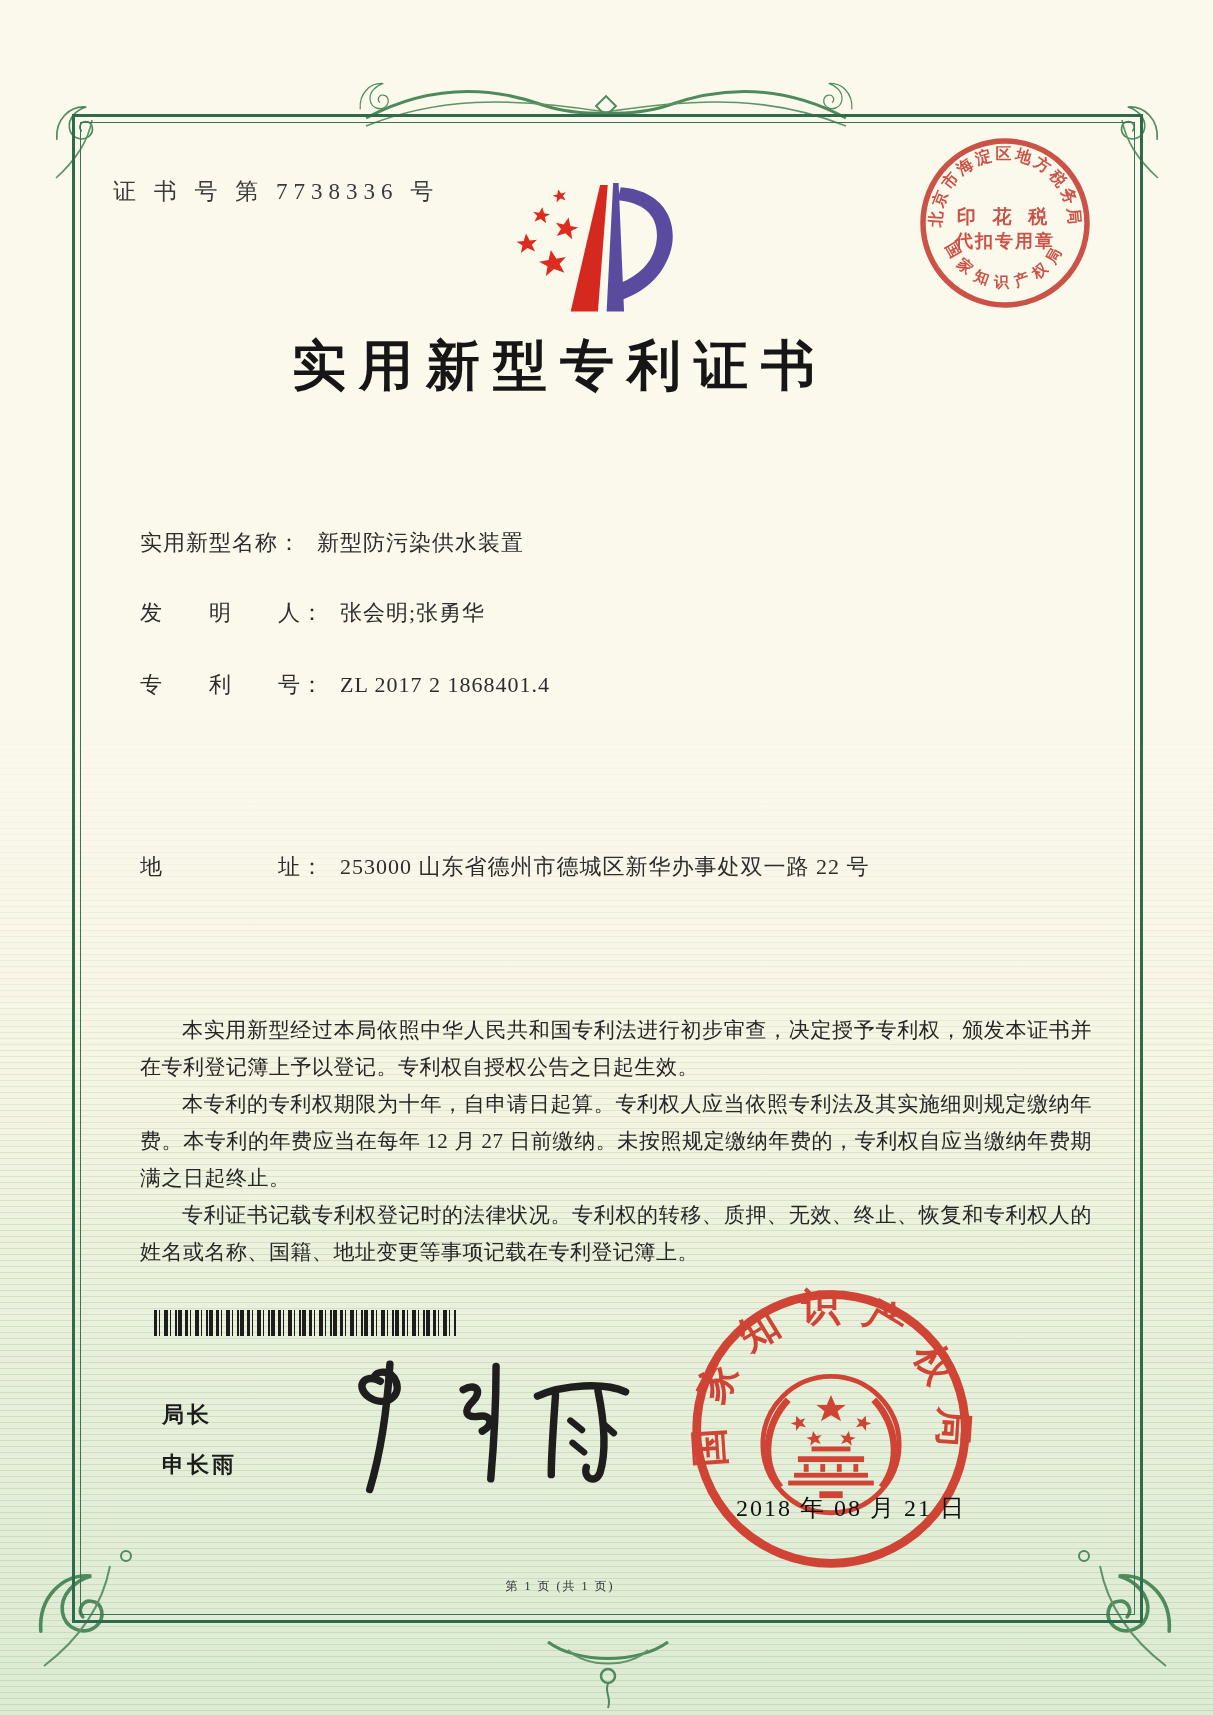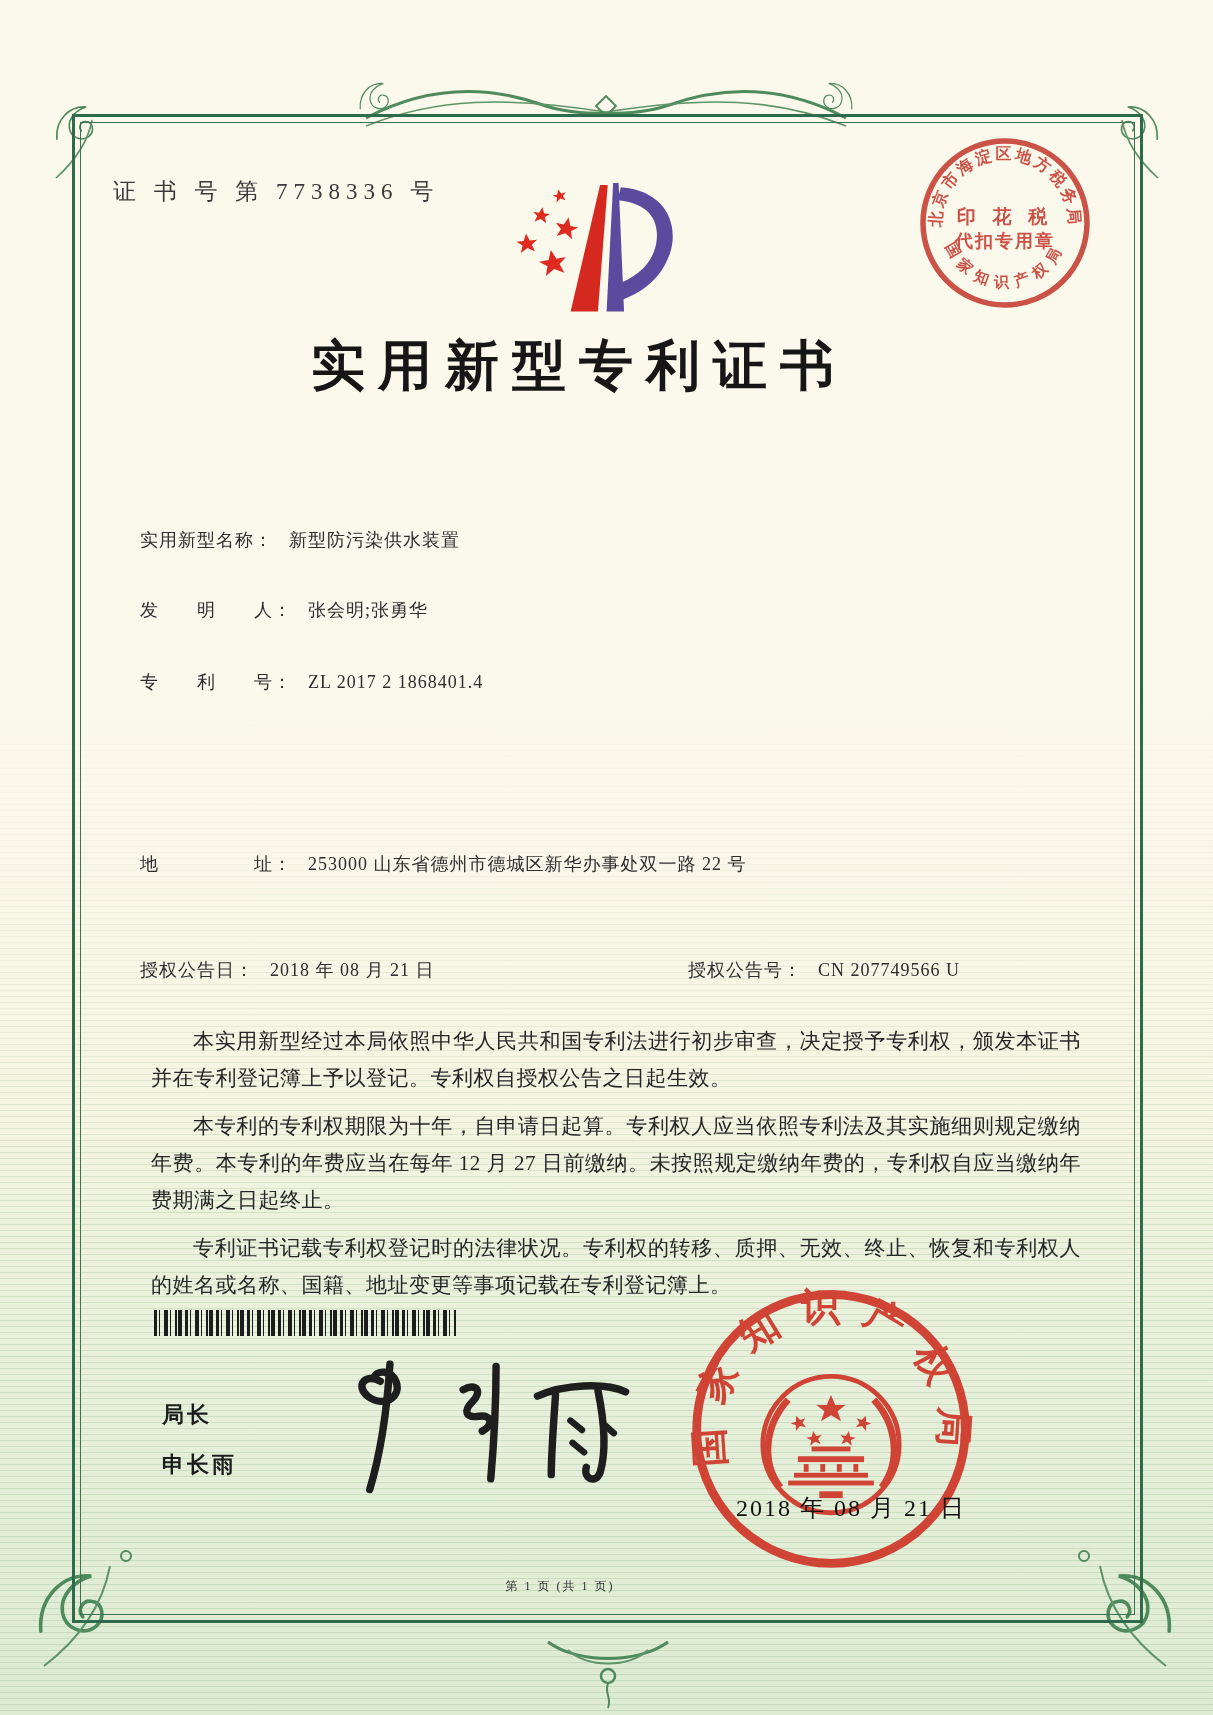--- a/index.html
+++ b/index.html
@@ -27,34 +27,34 @@
   #frame-inner{
     position:absolute;left:5px;top:5px;right:5px;bottom:5px;
     border:1px solid #3a7354;
   }
   #cert-no{
     left:113px;top:176px;
     font-size:23px;letter-spacing:6px;color:#3a3a3a;
   }
   #title{
     left:0;top:330px;width:1120px;text-align:center;
-    font-size:54px;font-weight:700;letter-spacing:13px;color:#161616;padding-left:19px;
+    font-size:54px;font-weight:700;letter-spacing:13px;color:#161616;
   }
   .field-row{
     position:absolute;left:140px;width:960px;height:32px;
-    font-size:18px;letter-spacing:1px;color:#2d2d2d;white-space:nowrap;
+    font-size:22px;letter-spacing:1px;color:#2d2d2d;white-space:nowrap;
   }
   .fvalue{margin-left:16px;}
   .fpair-right{position:absolute;left:548px;top:0;}
   #body-text{
     left:140px;top:1012px;width:952px;
     font-size:21px;line-height:37px;text-align:justify;color:#262626;
     letter-spacing:0.5px;
   }
-  #body-text p{margin:11px;text-indent:2em;}
+  #body-text p{margin:0;text-indent:2em;}
   #barcode{
     left:154px;top:1310px;width:303px;height:26px;
     background:repeating-linear-gradient(90deg,
       #1c1c1c 0 3px, rgba(0,0,0,0) 3px 5px,
       #1c1c1c 5px 6px, rgba(0,0,0,0) 6px 10px,
       #1c1c1c 10px 14px, rgba(0,0,0,0) 14px 16px,
       #1c1c1c 16px 17px, rgba(0,0,0,0) 17px 21px,
       #1c1c1c 21px 23px, rgba(0,0,0,0) 23px 24px,
       #1c1c1c 24px 28px, rgba(0,0,0,0) 28px 31px);
   }
@@ -161,26 +161,20 @@
     <span>实用新型名称：</span><span class="fvalue">新型防污染供水装置</span>
   </div>
   <div class="field-row" style="top:598px">
     <span>发　　明　　人：</span><span class="fvalue">张会明;张勇华</span>
   </div>
   <div class="field-row" style="top:670px">
     <span>专　　利　　号：</span><span class="fvalue">ZL 2017 2 1868401.4</span>
   </div>
   <div class="field-row" style="top:852px">
     <span>地　　　　　址：</span><span class="fvalue">253000  山东省德州市德城区新华办事处双一路 22 号</span>
-  </div>
-  <div class="field-row" style="top:958px">
-    <span>授权公告日：</span><span class="fvalue">2018 年 08 月 21 日</span>
-    <span class="fpair-right">
-      <span>授权公告号：</span><span class="fvalue">CN 207749566 U</span>
-    </span>
   </div>
 
   <div class="abs" id="body-text">
     <p>本实用新型经过本局依照中华人民共和国专利法进行初步审查，决定授予专利权，颁发本证书并在专利登记簿上予以登记。专利权自授权公告之日起生效。</p>
     <p>本专利的专利权期限为十年，自申请日起算。专利权人应当依照专利法及其实施细则规定缴纳年费。本专利的年费应当在每年 12 月 27 日前缴纳。未按照规定缴纳年费的，专利权自应当缴纳年费期满之日起终止。</p>
     <p>专利证书记载专利权登记时的法律状况。专利权的转移、质押、无效、终止、恢复和专利权人的姓名或名称、国籍、地址变更等事项记载在专利登记簿上。</p>
   </div>
 
   <div class="abs" id="barcode"></div>
 

